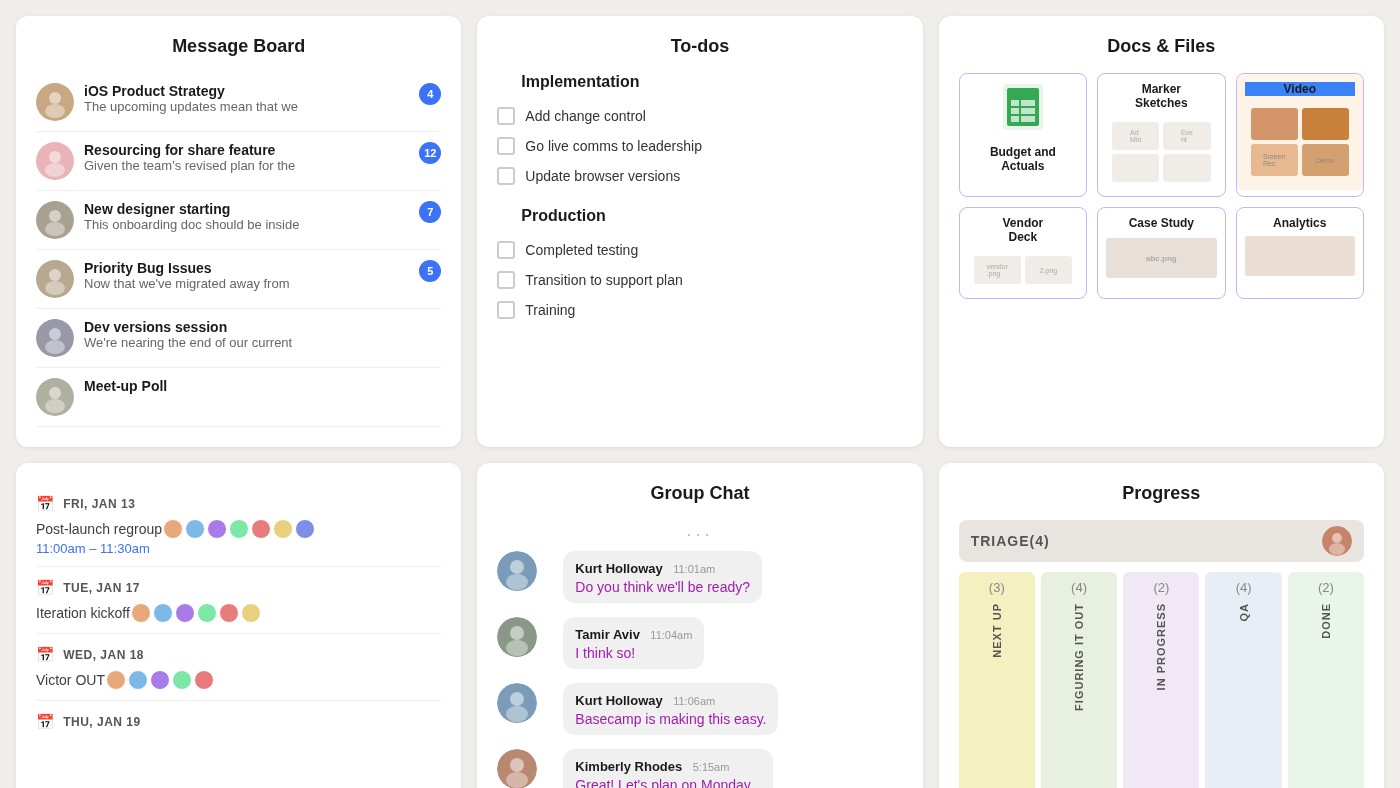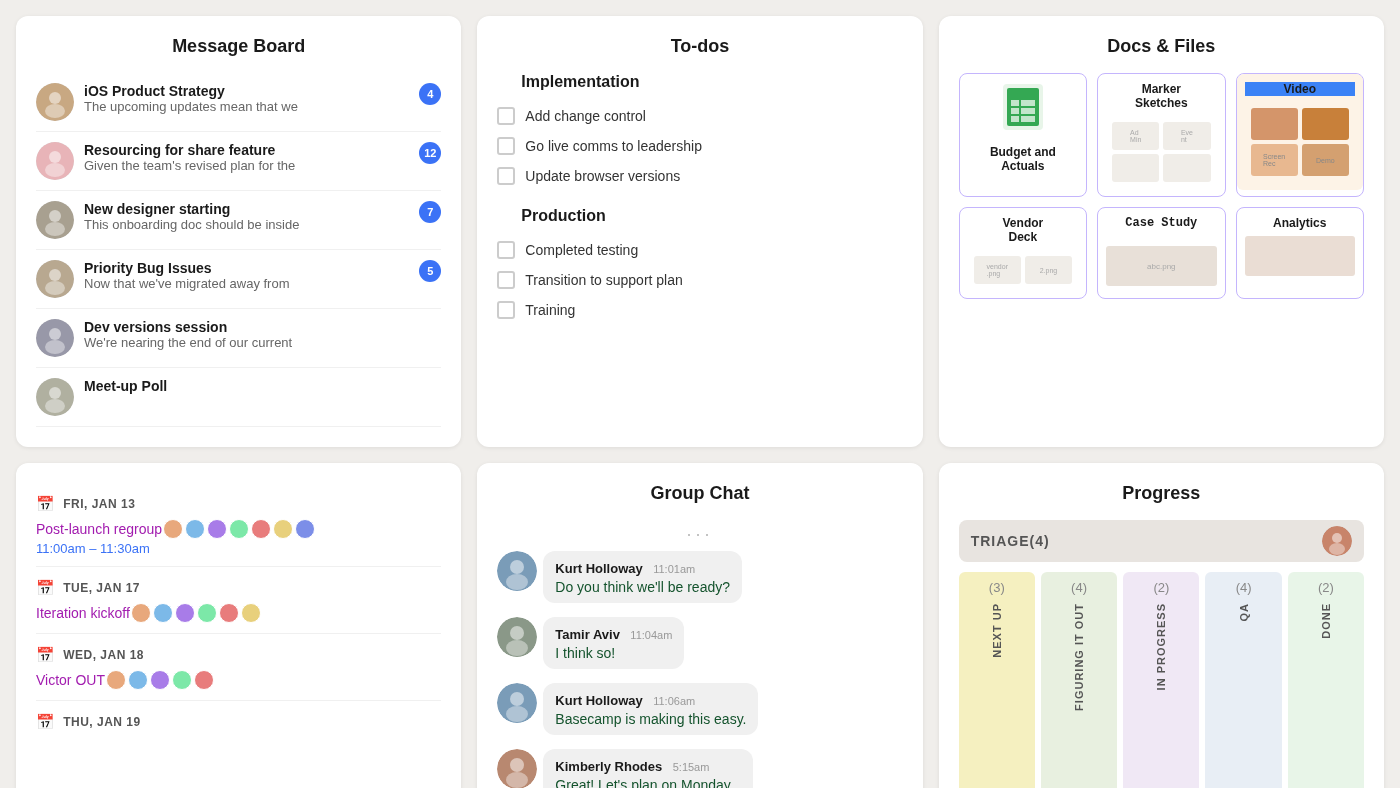--- a/index.html
+++ b/index.html
@@ -121,21 +121,21 @@
       color: #555;
       margin-top: 12px;
       margin-bottom: 6px;
       text-transform: uppercase;
       letter-spacing: 0.5px;
     }
     .schedule-event { margin-bottom: 6px; padding-bottom: 10px; border-bottom: 1px solid #f0f0f0; }
     .schedule-event-name {
       font-size: 14px;
       font-weight: 500;
-      color: #a21caf;
+      color: #404040;
       display: flex;
       align-items: center;
       gap: 1px;
     }
     .schedule-time { font-size: 13px; color: #3b72f6; margin-top: 2px; }
     .avatars-row { display: flex; gap: 2px; align-items: center; }
     .av-circle {
       width: 20px;
       height: 20px;
       border-radius: 50%;
@@ -153,39 +153,39 @@
     .chat-divider {
       text-align: center;
       color: #bbb;
       font-size: 18px;
       margin-bottom: 10px;
       letter-spacing: 4px;
     }
     .chat-message {
       display: flex;
       align-items: flex-start;
-      gap: 6px;
+      gap: 26px;
       margin-bottom: 14px;
     }
     .chat-avatar {
       width: 40px;
       height: 40px;
       border-radius: 50%;
       flex-shrink: 0;
       overflow: hidden;
     }
     .chat-bubble {
       background: #f0f0f0;
       border-radius: 12px;
       padding: 8px 12px;
       max-width: 80%;
     }
     .chat-name { font-weight: 700; font-size: 13px; color: #1a1a1a; }
     .chat-time { font-size: 11px; color: #999; margin-left: 6px; }
-    .chat-text { font-size: 14px; color: #14532d; margin-top: 2px; }
+    .chat-text { font-size: 14px; color: #a21caf; margin-top: 2px; }
 
     
     .progress-board {
       display: flex;
       gap: 6px;
       height: 260px;
       margin-top: 8px;
     }
     .progress-col {
       flex: 1;
@@ -402,22 +402,22 @@
       <div style="padding:8px;">
         <div class="doc-label" style="margin-bottom:6px;">Vendor<br>Deck</div>
         <div class="vendor-inner">
           <div class="vendor-thumb" style="font-size:7px; color:#aaa;">vendor<br>.png</div>
           <div class="vendor-thumb" style="font-size:7px; color:#aaa;">2.png</div>
         </div>
       </div>
           </div>
           <div class="doc-card">
       <div style="padding:8px;">
-        <div class="doc-label" style="margin-bottom:16px;font-family:Liberation Mono, monospace;">Case Study</div>
-        <div class="casestudy-thumb" style="font-size:8px; color:#aaa;">abc.png</div>
+        <div class="doc-label" style="margin-bottom:8px;">Case Study</div>
+        <div class="casestudy-thumb" style="font-size:8px; color:#aaa;font-weight:bold;">abc.png</div>
       </div>
           </div>
           <div class="doc-card">
       <div style="padding:8px;">
         <div class="doc-label" style="margin-bottom:6px;">Analytics</div>
         <div class="analytics-thumb" style="font-size:8px; color:#aaa; background:#eaddd4;"></div>
       </div>
           </div>
         </div>
       </div>

